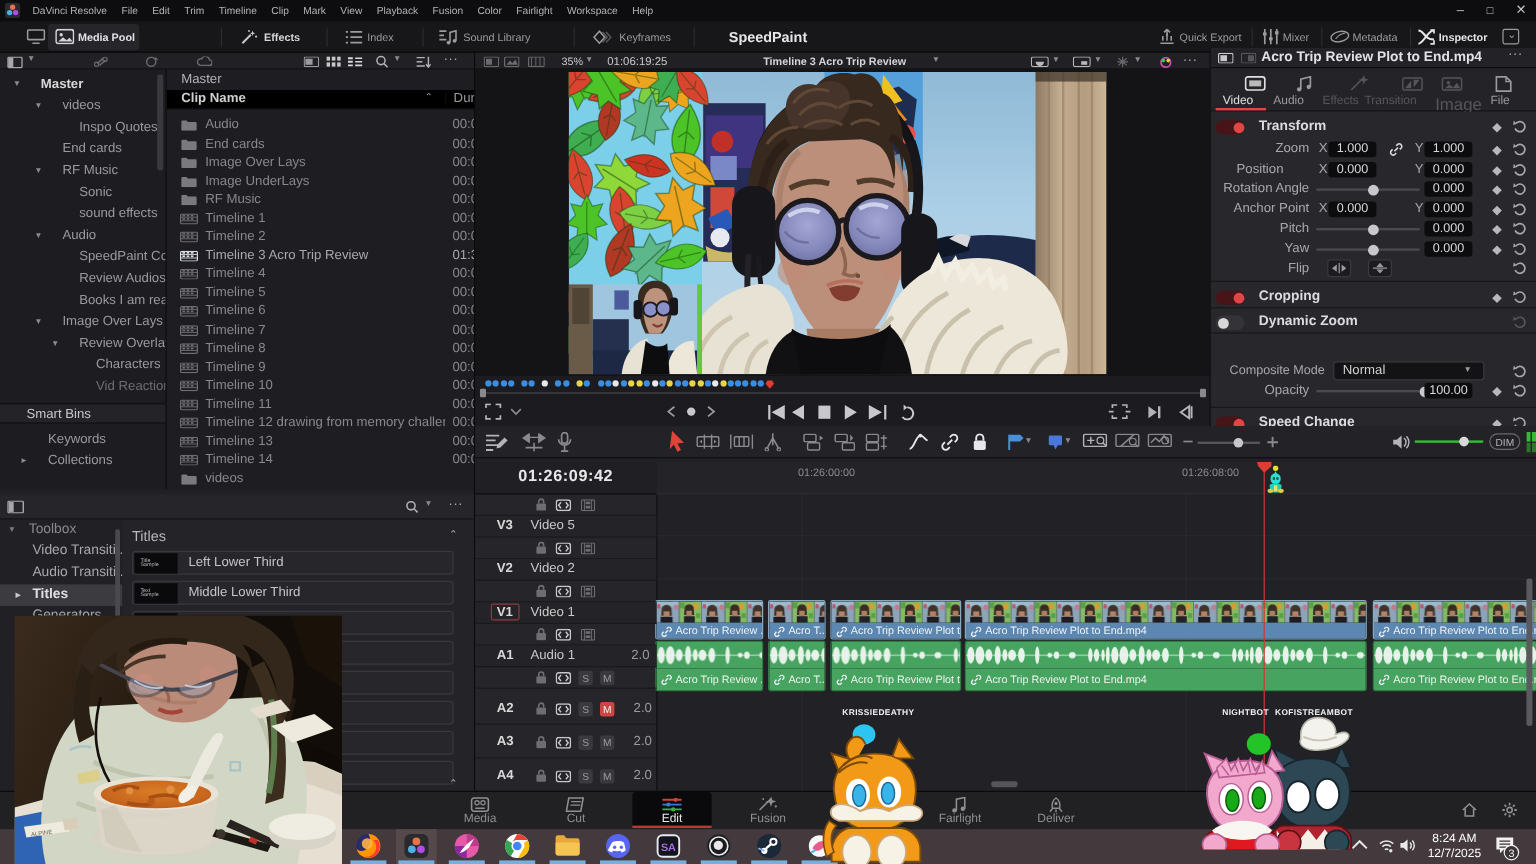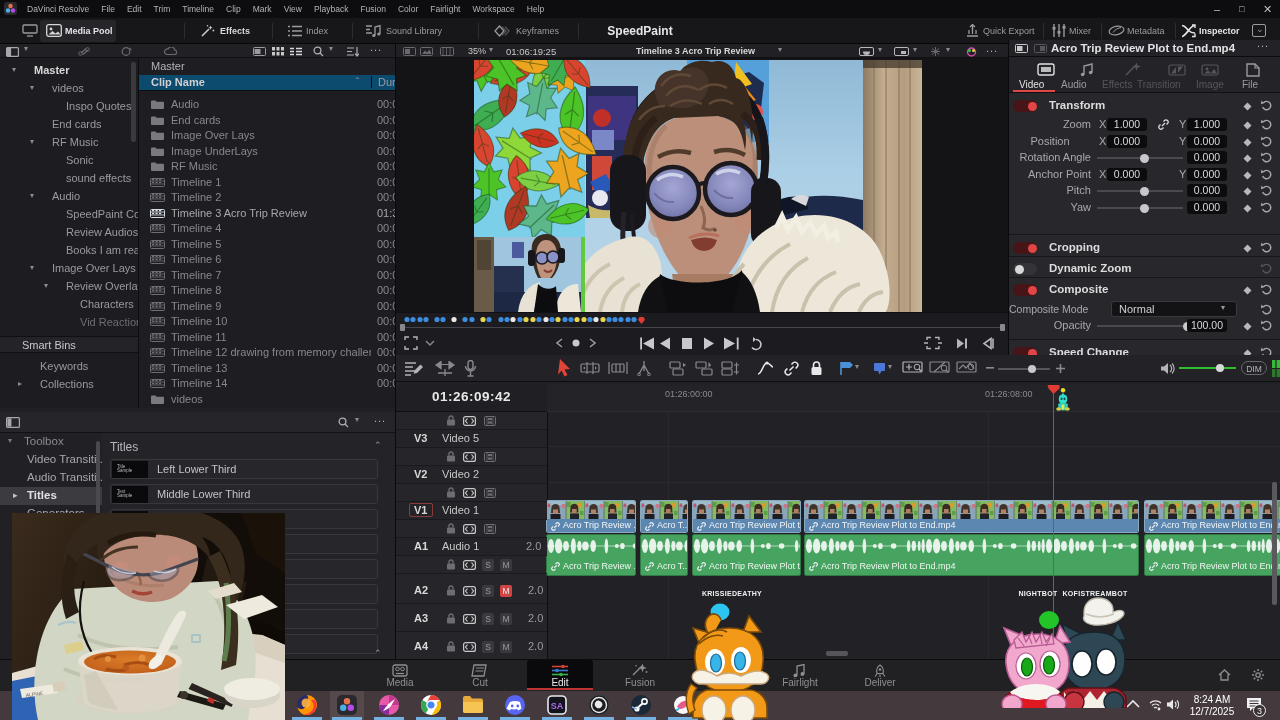--- a/index.html
+++ b/index.html
@@ -254,21 +254,21 @@
         <i class="chev" style="left:18px">▸</i>
         <span style="position:absolute;left:40px">Collections</span>
       </div>
     <div class="abs" style="left:131px;top:4px;width:5px;height:80px;background:#3a3a3e;border-radius:2px"></div>
   </div>
   <div id="binsplit" class="abs"></div>
   <div id="cliplist" class="abs">
     <div class="abs" style="left:0;top:0;width:256px;height:16px">
         <span style="position:absolute;left:12px;top:2px;color:#b4b4b8">Master</span>
       </div>
-    <div class="abs" style="left:0;top:17px;width:256px;height:16px;border-bottom:1px solid #0e0e10;background:#0c4a6e">
+    <div class="abs" style="left:0;top:17px;width:256px;height:16px;border-bottom:1px solid #0e0e10;background:#000000">
       <b style="position:absolute;left:12px;top:1px;color:#d0d0d2;font-weight:bold">Clip Name</b>
       <span style="position:absolute;left:215px;top:1px;color:#9a9a9e;font-size:8px">⌃</span>
       <span style="position:absolute;left:232px;top:1px;color:#9a9a9e;border-left:1px solid #0e0e10;padding-left:6px">Dur</span>
     </div>
       <div class="crow" style="top:38.0px;color:#88888c">
         <svg class="fold" viewBox="0 0 13 9">
           <path d="M0 1.5A1 1 0 0 1 1 .5h3.5l1 1.2H12a1 1 0 0 1 1 1V8a1 1 0 0 1-1 1H1a1 1 0 0 1-1-1z" fill="#7a7a7e"></path>
         </svg>
         <span class="nm">Audio</span>
         <span class="du">00:0</span>
@@ -819,21 +819,21 @@
         <svg class="abs" style="left:159px;top:6px" width="18" height="14" viewBox="0 0 18 14">
           <rect x="1" y="2" width="16" height="10" rx="1.5" fill="none" stroke="#55555a" stroke-width="1.2"></rect>
           <path d="M3 10.5 L8 4 l0 6.5z M15 3.5 L10 10 l0-6.5z" fill="#55555a"></path>
         </svg>
         <span class="abs" style="left:128px;top:22px;font-size:10px;color:#55555a">Transition</span>
         <svg class="abs" style="left:192px;top:6px" width="18" height="14" viewBox="0 0 18 14">
           <rect x="1" y="2" width="16" height="10" rx="1.5" fill="none" stroke="#55555a" stroke-width="1.2"></rect>
           <circle cx="6" cy="6" r="1.4" fill="#55555a"></circle>
           <path d="M3 10.5 l4-3 3 2.5 3-4 3 4.5z" fill="#55555a"></path>
         </svg>
-        <span class="abs" style="left:187px;top:22px;font-size:10px;color:#55555a">Image</span>
+        <span class="abs" style="left:187px;top:22px;font-size:14px;color:#55555a">Image</span>
         <svg class="abs" style="left:235px;top:6px" width="18" height="14" viewBox="0 0 18 14">
           <path d="M3 1 h8 l4 4 v8 h-12z" fill="none" stroke="#9a9a9e" stroke-width="1.4"></path>
           <path d="M11 1 v4 h4" fill="none" stroke="#9a9a9e" stroke-width="1.2"></path>
         </svg>
         <span class="abs" style="left:233px;top:22px;font-size:10px;color:#9a9a9e">File</span>
         <span class="abs" style="left:4px;top:33px;width:42px;height:2px;background:#e04646"></span>
       </div>
     <div class="abs" style="left:0;top:53px;width:272px;height:262px;background:#28282c;overflow:hidden">
         <div class="abs" style="left:0;top:4px;width:272px;height:18px">
           <span style="position:absolute;left:4px;top:3px;width:24px;height:12px;border-radius:6px;background:#471418;display:block"></span>
@@ -924,20 +924,37 @@
           <span style="position:absolute;left:131px;top:3.5px;width:9px;height:9px;border-radius:50%;background:#c8c8cc;display:block"></span>
           <span class="abs" style="left:178px;top:1px;width:40px;height:13px;background:#0c0c0e;border-radius:3px;color:#d8d8da;text-align:center;line-height:13px;font-size:10.5px">0.000</span>
           <svg class="abs" style="left:234px;top:4px" width="9" height="9" viewBox="0 0 9 9">
             <path d="M4.5 0.5 L8.5 4.5 4.5 8.5 0.5 4.5Z" fill="#b8b8bc"></path>
           </svg>
           <svg class="abs" style="left:252px;top:2px" width="11" height="11" viewBox="0 0 11 11">
             <path d="M2.2 3 a4.2 4.2 0 1 1 -0.6 4" stroke="#a8a8ac" stroke-width="1.4" fill="none"></path>
             <path d="M0.5 0.5 l2.2 2.8 -3 1z" fill="#a8a8ac"></path>
           </svg>
         </div>
+        <div class="abs" style="left:0;top:123px;width:272px;height:18px;color:#a8a8ac">
+          <span style="position:absolute;left:0;top:2px;width:82px;text-align:right">Flip</span>
+          <span style="position:absolute;left:97px;top:0;width:20px;height:15px;background:#1c1c20;border:1px solid #3a3a3e;border-radius:3px"></span>
+          <svg class="abs" style="left:101px;top:3px" width="12" height="9" viewBox="0 0 12 9">
+            <path d="M6 0v9" stroke="#9a9a9e" stroke-width="1"></path>
+            <path d="M0 4.5 l4-3 v6z M12 4.5 l-4-3 v6z" fill="#9a9a9e"></path>
+          </svg>
+          <span style="position:absolute;left:131px;top:0;width:20px;height:15px;background:#1c1c20;border:1px solid #3a3a3e;border-radius:3px"></span>
+          <svg class="abs" style="left:135px;top:3px" width="12" height="9" viewBox="0 0 12 9">
+            <path d="M0 4.5h12" stroke="#9a9a9e" stroke-width="1"></path>
+            <path d="M6 0 l3 3.5 h-6z M6 9 l3-3.5 h-6z" fill="#9a9a9e"></path>
+          </svg>
+          <svg class="abs" style="left:252px;top:2px" width="11" height="11" viewBox="0 0 11 11">
+            <path d="M2.2 3 a4.2 4.2 0 1 1 -0.6 4" stroke="#a8a8ac" stroke-width="1.4" fill="none"></path>
+            <path d="M0.5 0.5 l2.2 2.8 -3 1z" fill="#a8a8ac"></path>
+          </svg>
+        </div>
         <div class="abs" style="left:0;top:141px;width:272px;height:1px;background:#18181b"></div>
         <div class="abs" style="left:0;top:146px;width:272px;height:18px">
           <span style="position:absolute;left:4px;top:3px;width:24px;height:12px;border-radius:6px;background:#471418;display:block"></span>
           <span style="position:absolute;left:19px;top:4.5px;width:9px;height:9px;border-radius:50%;background:#e04646;display:block"></span>
           <b style="position:absolute;left:40px;top:2px;color:#dcdcde;font-size:11.5px;font-weight:bold">Cropping</b>
           <svg class="abs" style="left:234px;top:5px" width="9" height="9" viewBox="0 0 9 9">
             <path d="M4.5 0.5 L8.5 4.5 4.5 8.5 0.5 4.5Z" fill="#b8b8bc"></path>
           </svg>
           <svg class="abs" style="left:252px;top:3px" width="11" height="11" viewBox="0 0 11 11">
             <path d="M2.2 3 a4.2 4.2 0 1 1 -0.6 4" stroke="#a8a8ac" stroke-width="1.4" fill="none"></path>
@@ -948,34 +965,22 @@
         <div class="abs" style="left:0;top:167px;width:272px;height:18px">
           <span style="position:absolute;left:4px;top:3px;width:24px;height:12px;border-radius:6px;background:#333338;display:block"></span>
           <span style="position:absolute;left:6px;top:4.5px;width:9px;height:9px;border-radius:50%;background:#d8d8da;display:block"></span>
           <b style="position:absolute;left:40px;top:2px;color:#dcdcde;font-size:11.5px;font-weight:bold">Dynamic Zoom</b>
           <svg class="abs" style="left:252px;top:3px" width="11" height="11" viewBox="0 0 11 11">
             <path d="M2.2 3 a4.2 4.2 0 1 1 -0.6 4" stroke="#55555a" stroke-width="1.4" fill="none"></path>
             <path d="M0.5 0.5 l2.2 2.8 -3 1z" fill="#55555a"></path>
           </svg>
         </div>
         <div class="abs" style="left:0;top:184px;width:272px;height:1px;background:#18181b"></div>
-        <div class="abs" style="left:0;top:188px;width:272px;height:18px">
-          <span style="position:absolute;left:4px;top:3px;width:24px;height:12px;border-radius:6px;background:#471418;display:block"></span>
-          <span style="position:absolute;left:19px;top:4.5px;width:9px;height:9px;border-radius:50%;background:#e04646;display:block"></span>
-          <b style="position:absolute;left:40px;top:2px;color:#dcdcde;font-size:11.5px;font-weight:bold">Composite</b>
-          <svg class="abs" style="left:234px;top:5px" width="9" height="9" viewBox="0 0 9 9">
-            <path d="M4.5 0.5 L8.5 4.5 4.5 8.5 0.5 4.5Z" fill="#b8b8bc"></path>
-          </svg>
-          <svg class="abs" style="left:252px;top:3px" width="11" height="11" viewBox="0 0 11 11">
-            <path d="M2.2 3 a4.2 4.2 0 1 1 -0.6 4" stroke="#a8a8ac" stroke-width="1.4" fill="none"></path>
-            <path d="M0.5 0.5 l2.2 2.8 -3 1z" fill="#a8a8ac"></path>
-          </svg>
-        </div>
         <div class="abs" style="left:0;top:208px;width:272px;height:18px;color:#a8a8ac">
-          <span style="position:absolute;left:0;top:2px;width:95px;font-size:10.5px">Composite Mode</span>
+          <span style="position:absolute;left:0;top:2px;width:95px;text-align:right;font-size:10.5px">Composite Mode</span>
           <span style="position:absolute;left:102px;top:0;width:126px;height:16px;background:#131316;border:1px solid #3a3a3e;border-radius:3px"></span>
           <span style="position:absolute;left:110px;top:2px;color:#d0d0d2">Normal</span>
           <span style="position:absolute;left:212px;top:2px;color:#9a9a9e;font-size:8px">▾</span>
           <svg class="abs" style="left:252px;top:3px" width="11" height="11" viewBox="0 0 11 11">
             <path d="M2.2 3 a4.2 4.2 0 1 1 -0.6 4" stroke="#a8a8ac" stroke-width="1.4" fill="none"></path>
             <path d="M0.5 0.5 l2.2 2.8 -3 1z" fill="#a8a8ac"></path>
           </svg>
         </div>
         <div class="abs" style="left:0;top:225px;width:272px;height:16px;color:#a8a8ac">
           <span style="position:absolute;left:0;top:1px;width:82px;text-align:right">Opacity</span>

